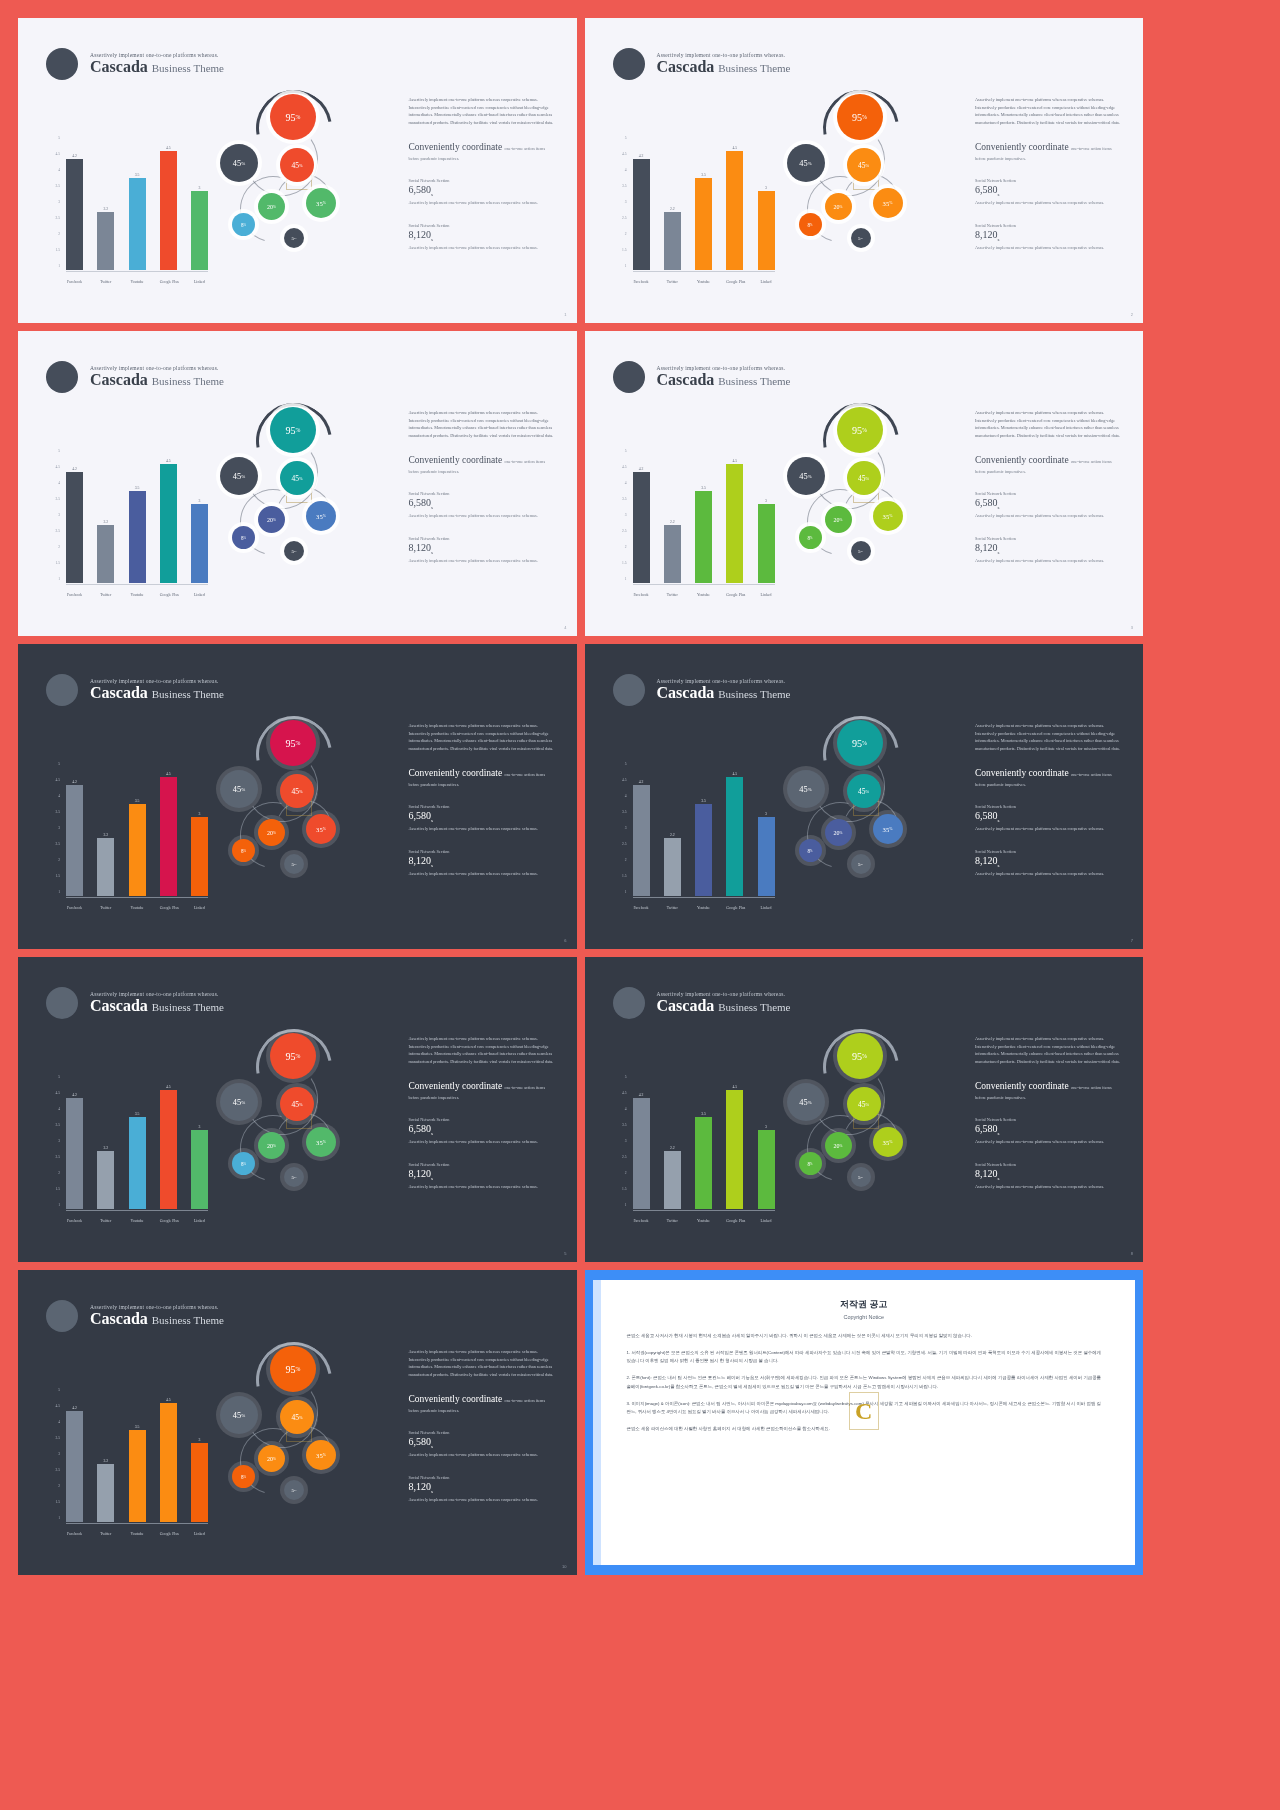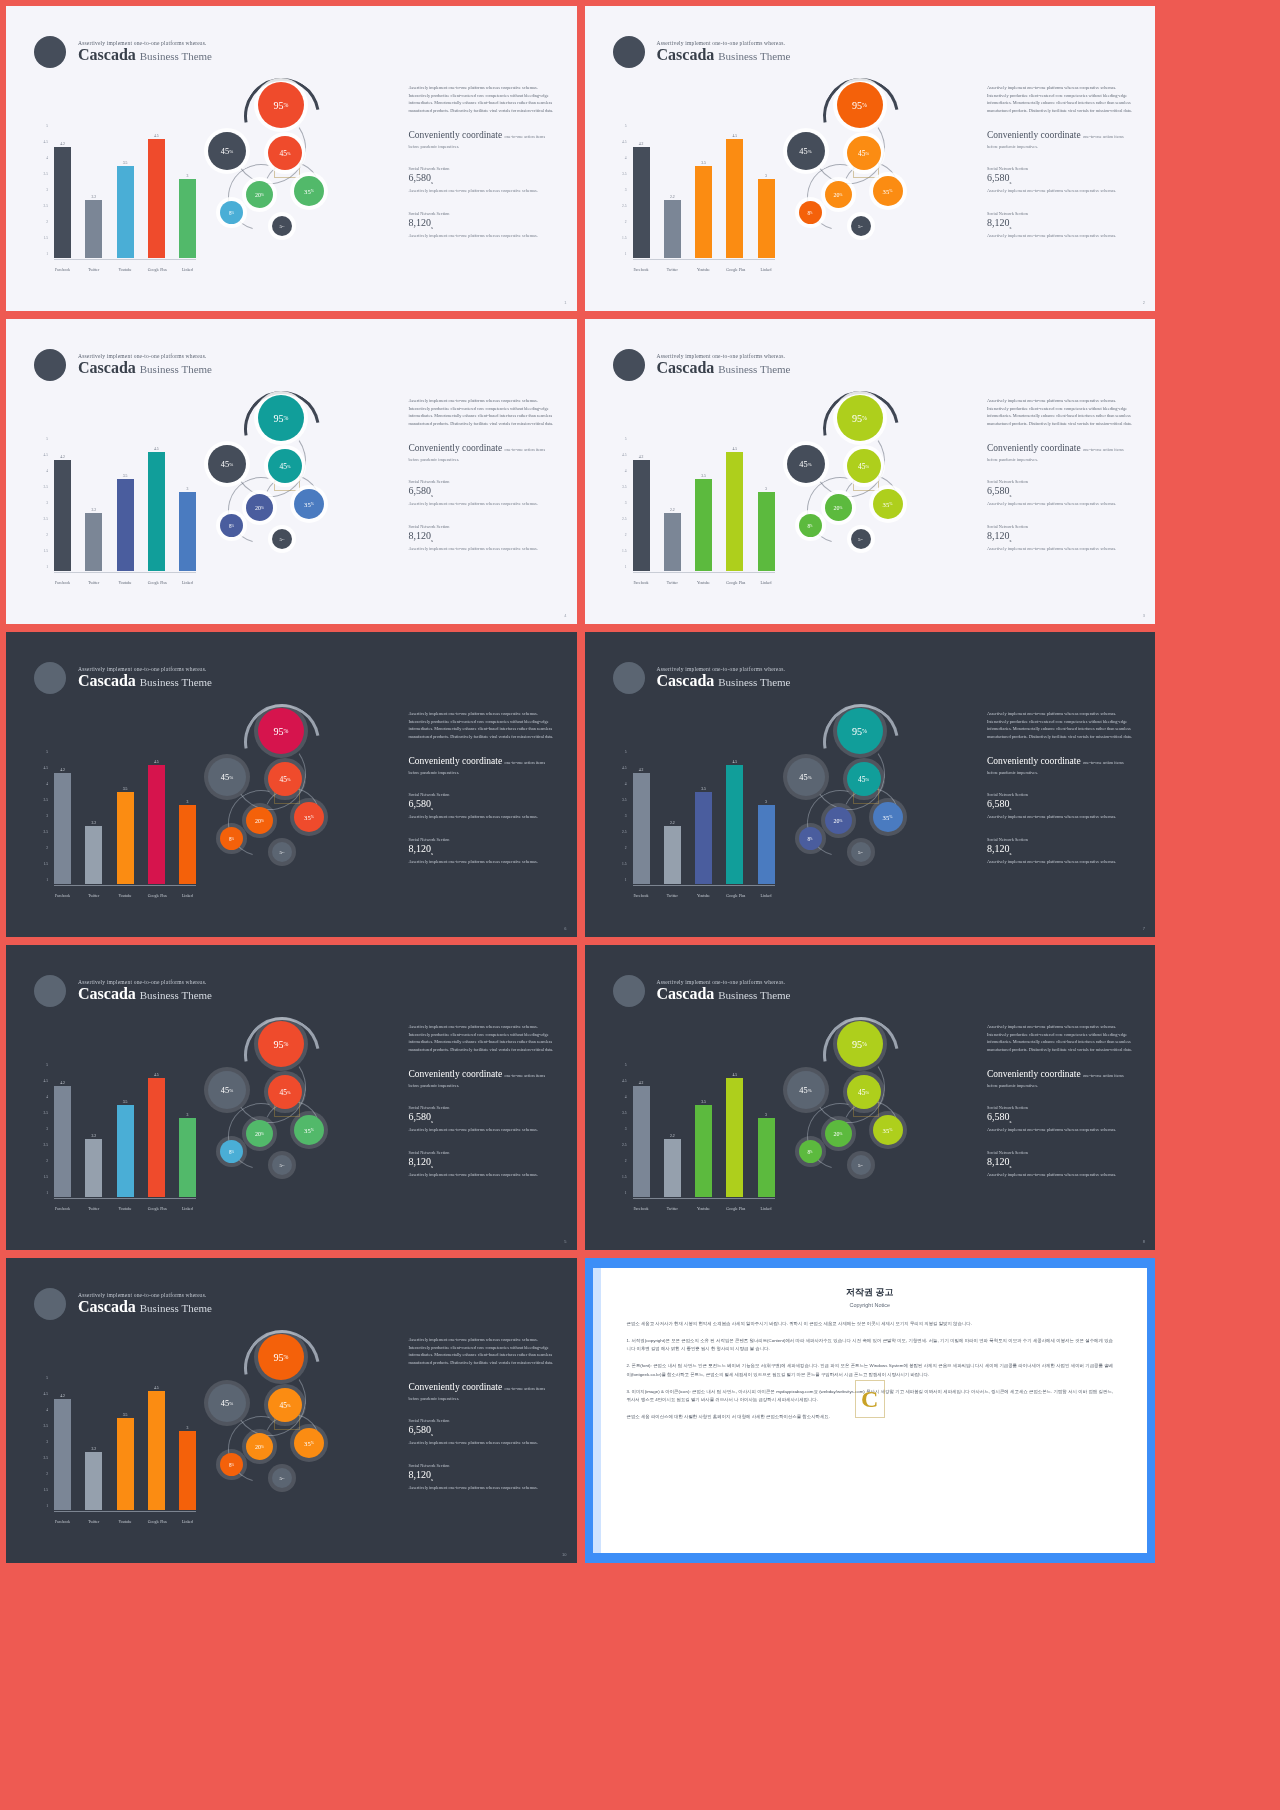--- a/index.html
+++ b/index.html
@@ -2,21 +2,21 @@
 <html><head>
 <meta charset="utf-8">
 <style>
   * { box-sizing: border-box; margin:0; padding:0; }
   body {
     width:1280px; height:1810px;
     background:#ee5a52;
     font-family:"Liberation Sans", sans-serif;
     overflow:hidden;
   }
-  .grid { display:grid; grid-template-columns:1fr 1fr; gap:8px 8px; padding:6px; width:1161px; }
+  .grid { display:grid; grid-template-columns:1fr 1fr; gap:8px 8px; padding:18px; width:1161px; }
   .slide { position:relative; height:305px; overflow:hidden; }
   .slide.light { background:#f5f5fa; }
   .slide.dark  { background:#343a45; }
 
   
   .hdr { position:absolute; left:28px; top:30px; display:flex; align-items:center; gap:12px; }
   .hdr .dot { width:32px; height:32px; border-radius:50%; background:#454d5a; flex:none; }
   .dark .hdr .dot { background:#5b6572; }
   .hdr .txt { line-height:1.1; }
   .hdr .sub { font-size:5.5px; letter-spacing:.2px; color:#5a6270; font-family:"Liberation Serif", serif; }

